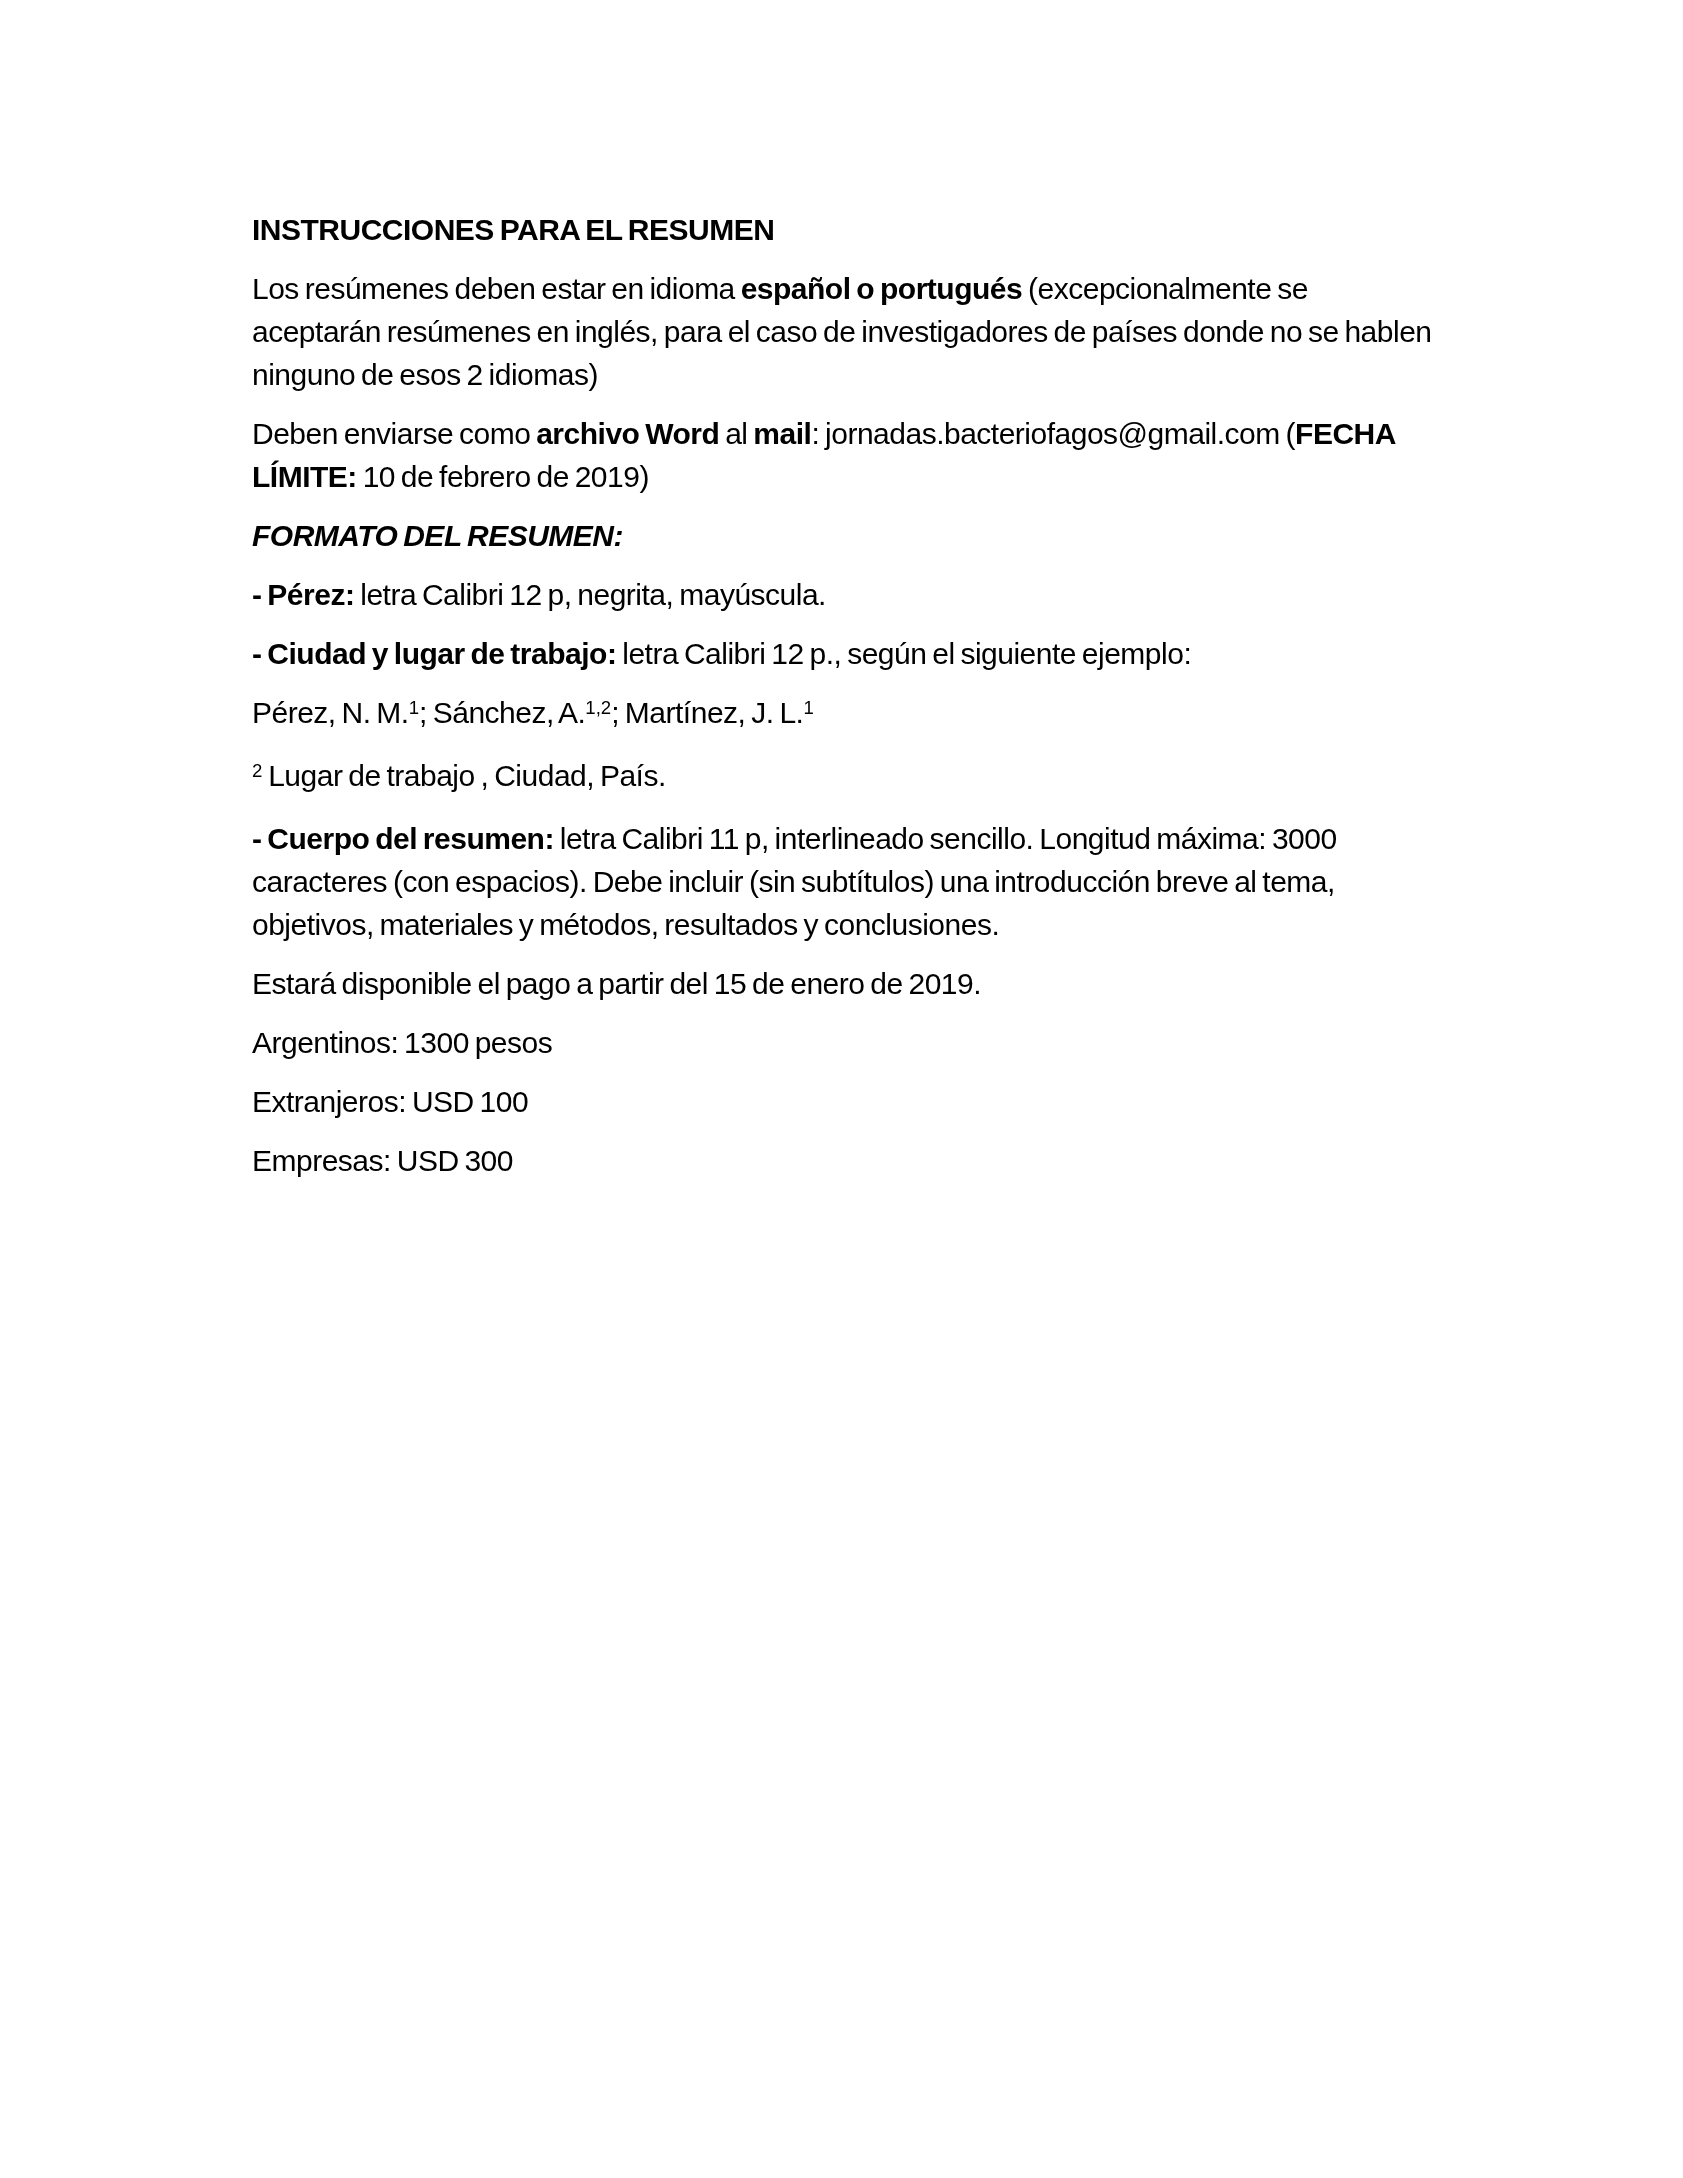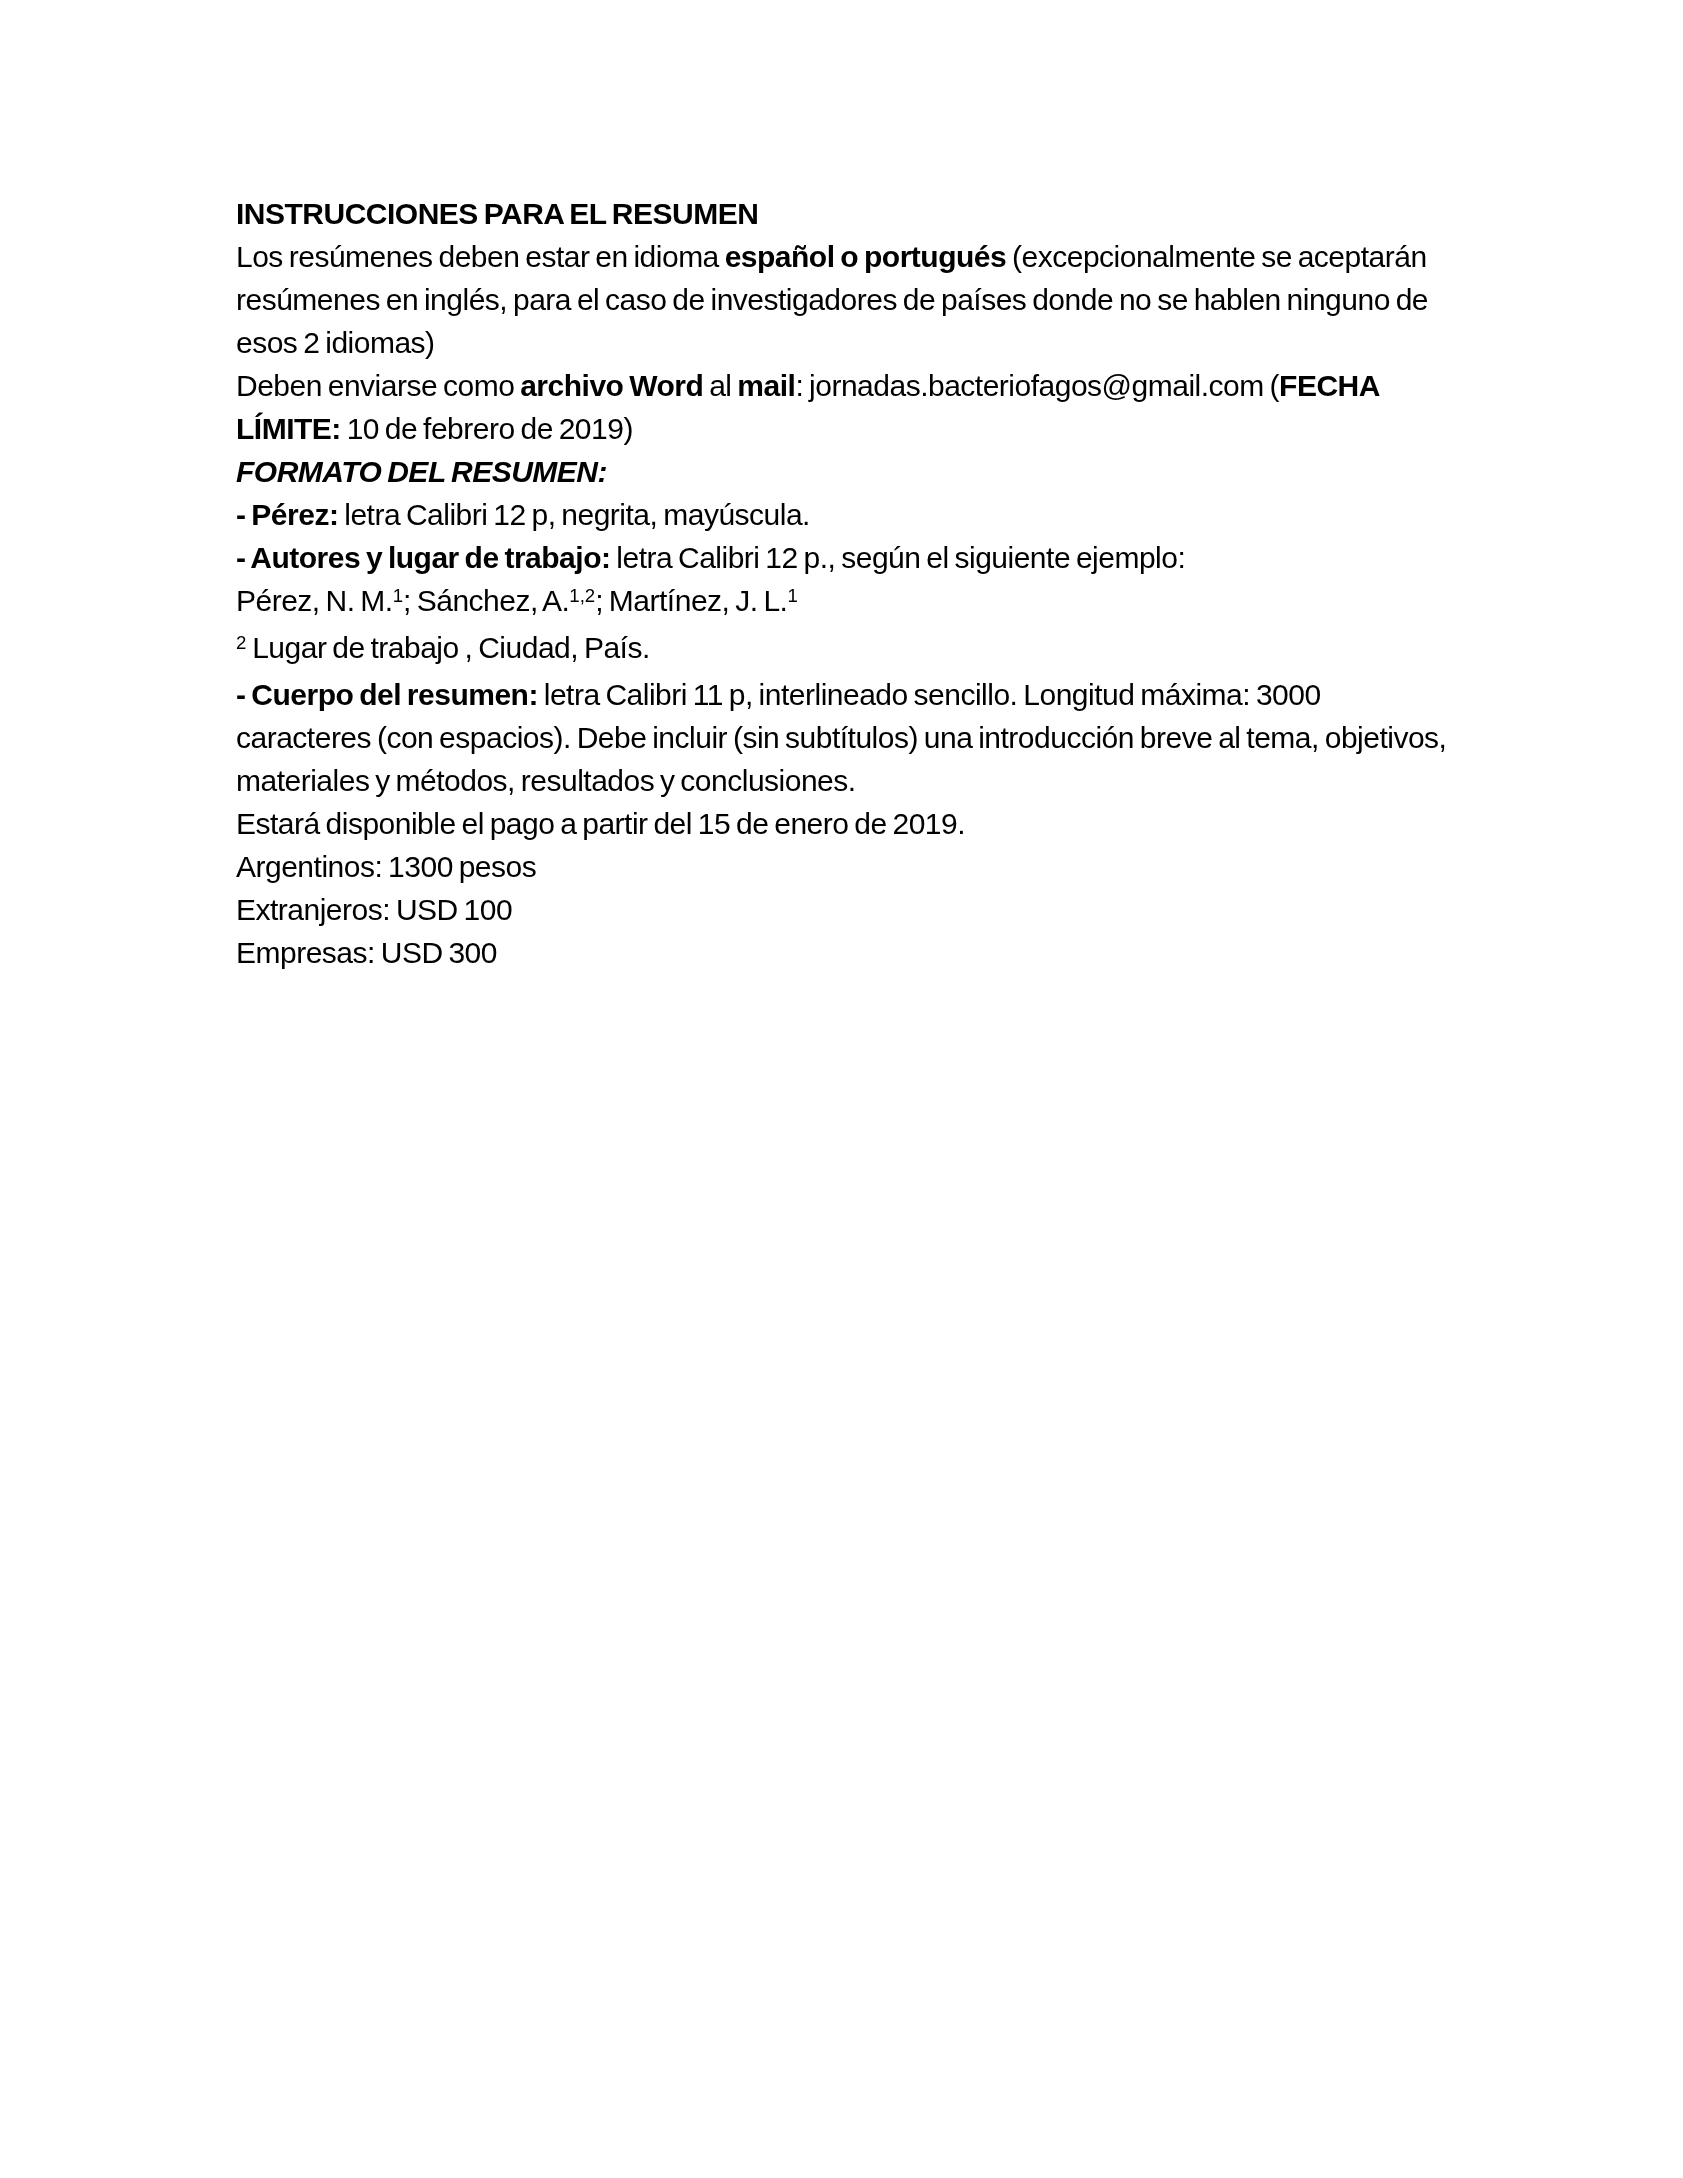--- a/index.html
+++ b/index.html
@@ -14,21 +14,21 @@
     background: #ffffff;
     overflow: hidden;
   }
   .content {
     position: absolute;
     left: 236px;
     top: 192px;
     width: 1213px;
   }
   p.doc-para {
-    margin: 0;
+    margin: 16px;
     padding: 0;
     font-family: "Liberation Sans", sans-serif;
     font-size: 30px;
     line-height: 43px;
     letter-spacing: -0.5px;
     word-spacing: -2px;
     color: #000000;
     text-align: left;
   }
   .run.bold { font-weight: bold; }
@@ -63,21 +63,21 @@
 </head>
 <body>
 
 <div class="page" data-name="document-page">
   <div class="content" id="doc-content" data-name="document-content">
       <p class="doc-para" data-name="heading-instrucciones"><span class="run bold" data-name="text-run">INSTRUCCIONES PARA EL RESUMEN</span></p>
       <p class="doc-para" data-name="para-idioma"><span class="run" data-name="text-run">Los resúmenes deben estar en idioma </span><span class="run bold" data-name="text-run">español o portugués</span><span class="run" data-name="text-run"> (excepcionalmente se aceptarán resúmenes en inglés, para el caso de investigadores de países donde no se hablen ninguno de esos 2 idiomas)</span></p>
       <p class="doc-para" data-name="para-envio"><span class="run" data-name="text-run">Deben enviarse como </span><span class="run bold" data-name="text-run">archivo Word</span><span class="run" data-name="text-run"> al </span><span class="run bold" data-name="text-run">mail</span><span class="run" data-name="text-run">: jornadas.bacteriofagos@gmail.com (</span><span class="run bold" data-name="text-run">FECHA LÍMITE:</span><span class="run" data-name="text-run"> 10 de febrero de 2019)</span></p>
       <p class="doc-para" data-name="heading-formato"><span class="run bold italic" data-name="text-run">FORMATO DEL RESUMEN:</span></p>
       <p class="doc-para" data-name="para-titulo"><span class="run bold" data-name="text-run">- Pérez:</span><span class="run" data-name="text-run"> letra Calibri 12 p, negrita, mayúscula.</span></p>
-      <p class="doc-para" data-name="para-autores"><span class="run bold" data-name="text-run">- Autores y lugar de trabajo:</span><span class="run" data-name="text-run"> letra Calibri 12 p., según el siguiente ejemplo:</span></p>
+      <p class="doc-para" data-name="para-autores"><span class="run bold" data-name="text-run">- Ciudad y lugar de trabajo:</span><span class="run" data-name="text-run"> letra Calibri 12 p., según el siguiente ejemplo:</span></p>
       <p class="doc-para" data-name="para-ejemplo-autores"><span class="run" data-name="text-run">Pérez, N. M.</span><span class="run sup" data-name="superscript-run">1</span><span class="run" data-name="text-run">; Sánchez, A.</span><span class="run sup" data-name="superscript-run">1,2</span><span class="run" data-name="text-run">; Martínez, J. L.</span><span class="run sup" data-name="superscript-run">1</span></p>
       <p class="doc-para" data-name="para-lugar-2"><span class="run sup" data-name="superscript-run">2</span><span class="run" data-name="text-run"> Lugar de trabajo , Ciudad, País.</span></p>
       <p class="doc-para" data-name="para-cuerpo"><span class="run bold" data-name="text-run">- Cuerpo del resumen:</span><span class="run" data-name="text-run"> letra Calibri 11 p, interlineado sencillo. Longitud máxima: 3000 caracteres (con espacios). Debe incluir (sin subtítulos) una introducción breve al tema, objetivos, materiales y métodos, resultados y conclusiones.</span></p>
       <p class="doc-para" data-name="para-pago"><span class="run" data-name="text-run">Estará disponible el pago a partir del 15 de enero de 2019.</span></p>
       <p class="doc-para" data-name="para-argentinos"><span class="run" data-name="text-run">Argentinos: 1300 pesos</span></p>
       <p class="doc-para" data-name="para-extranjeros"><span class="run" data-name="text-run">Extranjeros: USD 100</span></p>
       <p class="doc-para" data-name="para-empresas"><span class="run" data-name="text-run">Empresas: USD 300</span></p>
     </div>
 </div>
 

